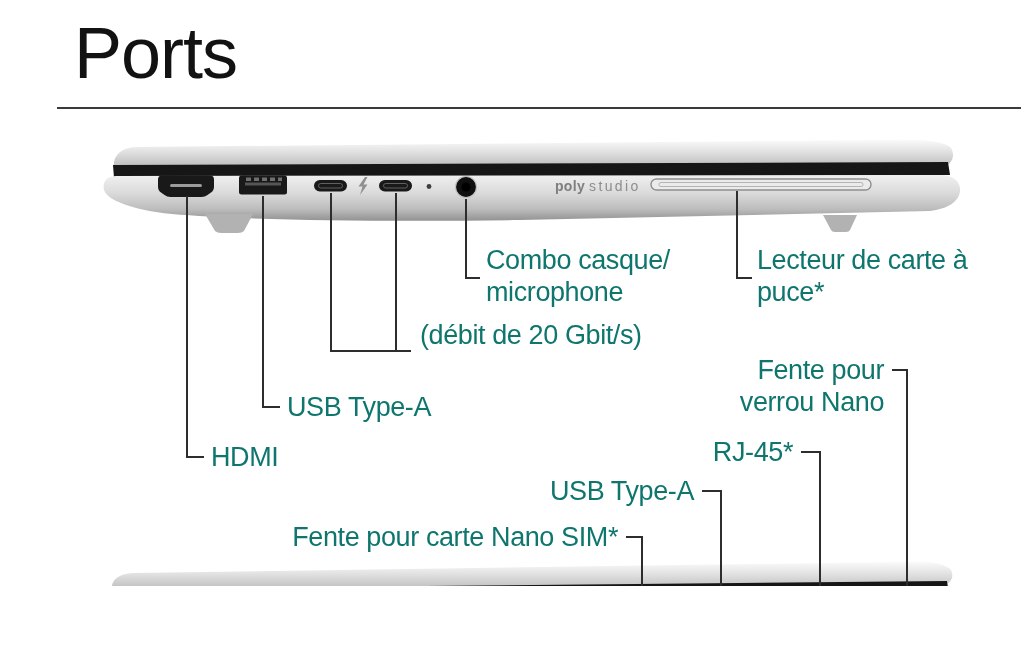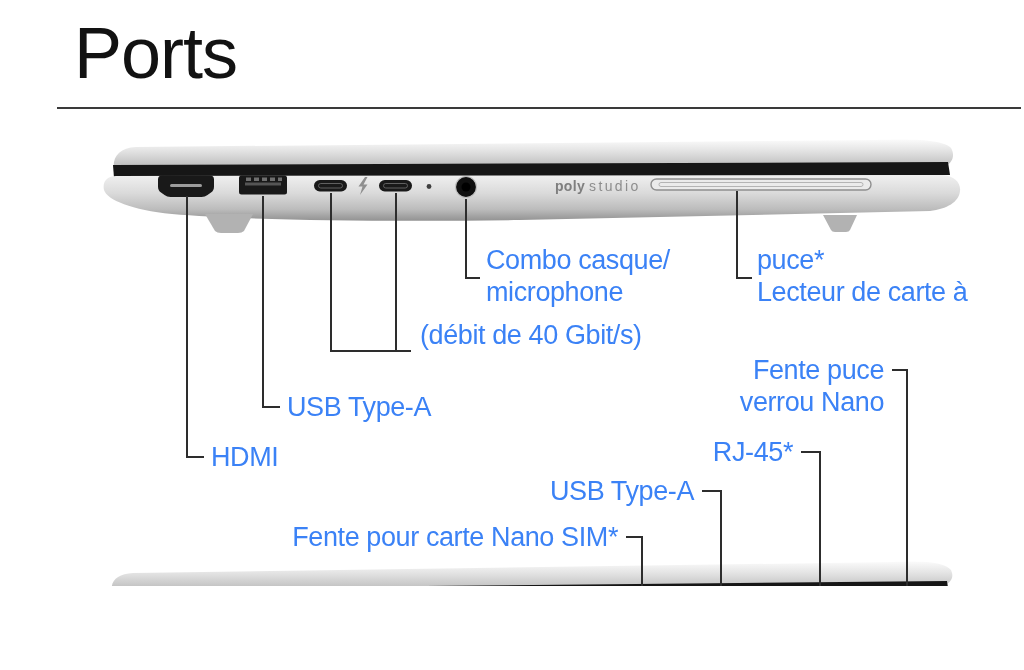--- a/index.html
+++ b/index.html
@@ -10,21 +10,21 @@
   .title{
     position:absolute;left:74px;top:17px;margin:0;
     font-size:72px;font-weight:400;line-height:72px;letter-spacing:-1px;color:#121212;
   }
   .rule{
     position:absolute;left:57px;top:107px;width:964px;height:2px;background:#3a3a3a;
   }
   .diagram-svg{position:absolute;left:0;top:0;}
   .label{
     position:absolute;font-size:27px;line-height:32px;letter-spacing:-0.4px;
-    color:#3b82f6;white-space:nowrap;
+    color:#0f766e;white-space:nowrap;
   }
   .label.right{text-align:right;}
   .label sup{font-size:0.55em;vertical-align:super;letter-spacing:0;}
   .brand{
     position:absolute;left:555px;top:180px;font-size:14px;line-height:12px;
     color:#7f7f7f;white-space:nowrap;
   }
   .brand .b{font-weight:700;letter-spacing:0.3px;}
   .brand .l{font-weight:400;letter-spacing:2.4px;margin-left:4px;color:#8d8d8d;}
 </style>
@@ -144,34 +144,34 @@
   </svg>
 
   <div class="brand"><span class="b">poly</span><span class="l">studio</span></div>
 
   <div class="label" style="left:486px;top:244px">
     <div>Combo casque/</div>
     <div>microphone</div>
   </div>
 
   <div class="label" style="left:757px;top:244px">
+    <div>Lecteur de carte à</div>
     <div>puce*</div>
-    <div>Lecteur de carte à</div>
   </div>
 
   <div class="label" style="left:420px;top:319px">
-    <div>(débit de 40 Gbit/s)</div>
+    <div>(débit de 20 Gbit/s)</div>
   </div>
 
   <div class="label" style="left:287px;top:391px">USB Type-A</div>
 
   <div class="label" style="left:211px;top:441px">HDMI</div>
 
   <div class="label right" style="right:140px;top:354px">
-    <div>Fente puce</div>
+    <div>Fente pour</div>
     <div>verrou Nano</div>
   </div>
 
   <div class="label right" style="right:231px;top:436px">RJ-45*</div>
 
   <div class="label right" style="right:330px;top:475px">USB Type-A</div>
 
   <div class="label right" style="right:406px;top:521px">Fente pour carte Nano SIM*</div>
 
 </div>

